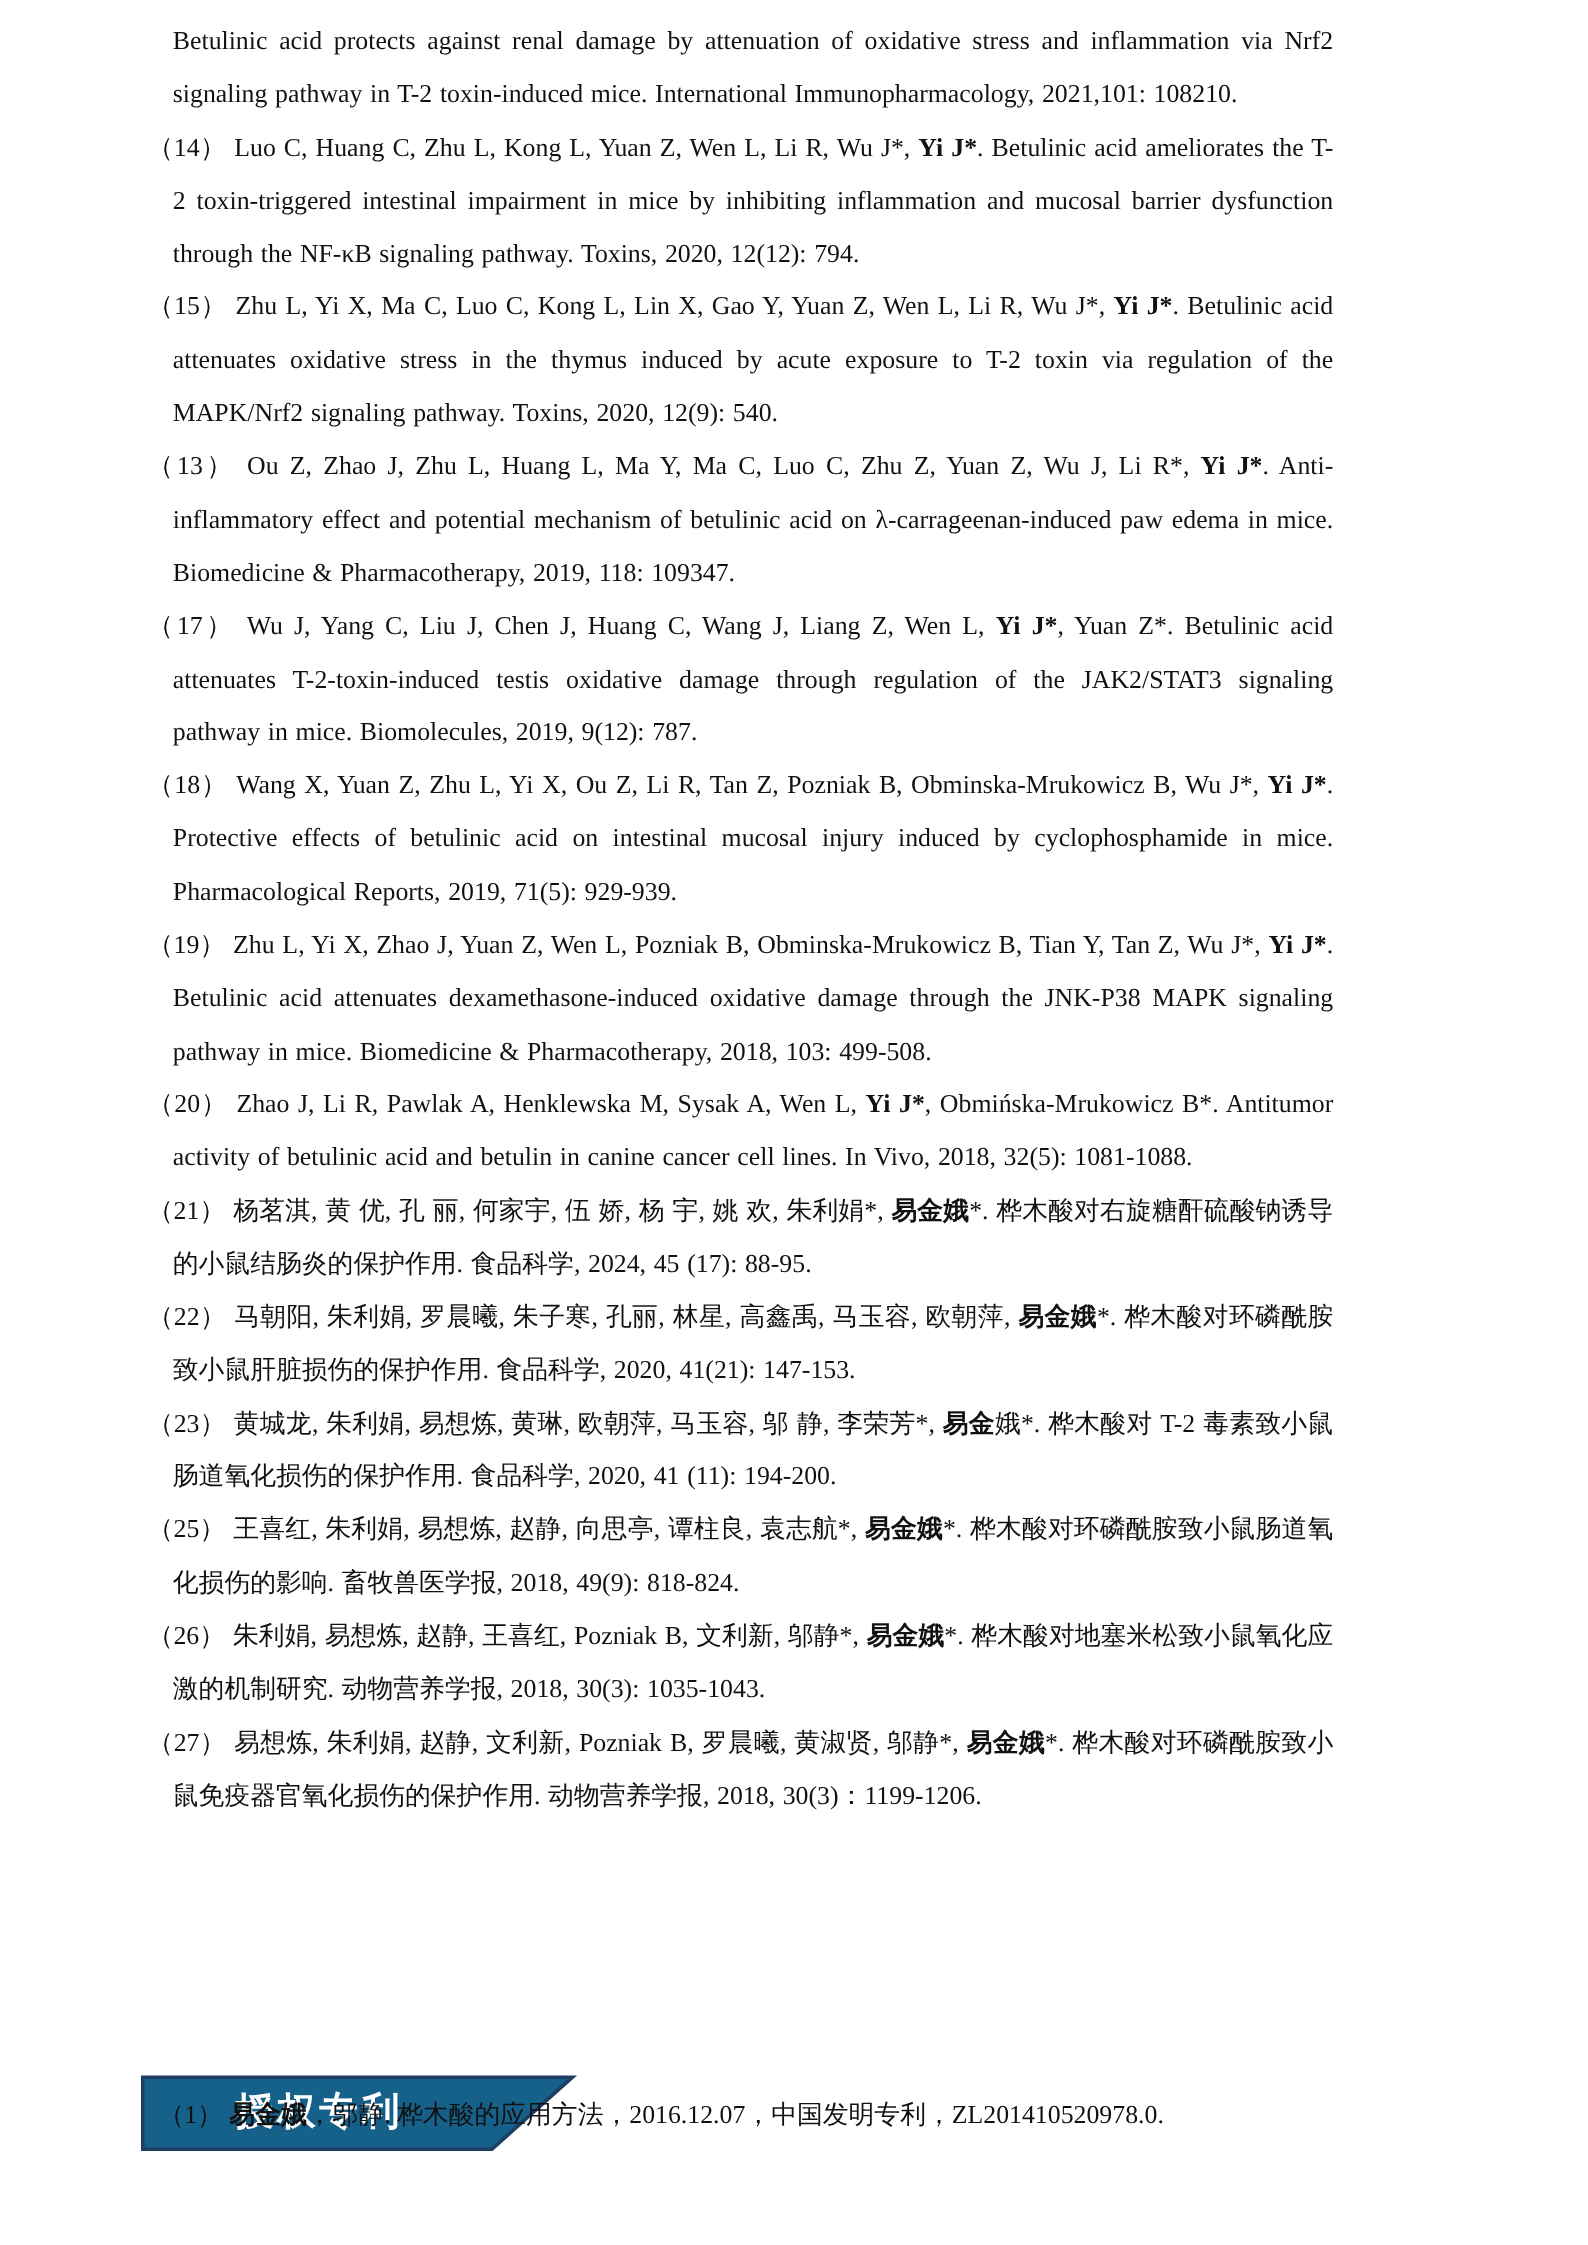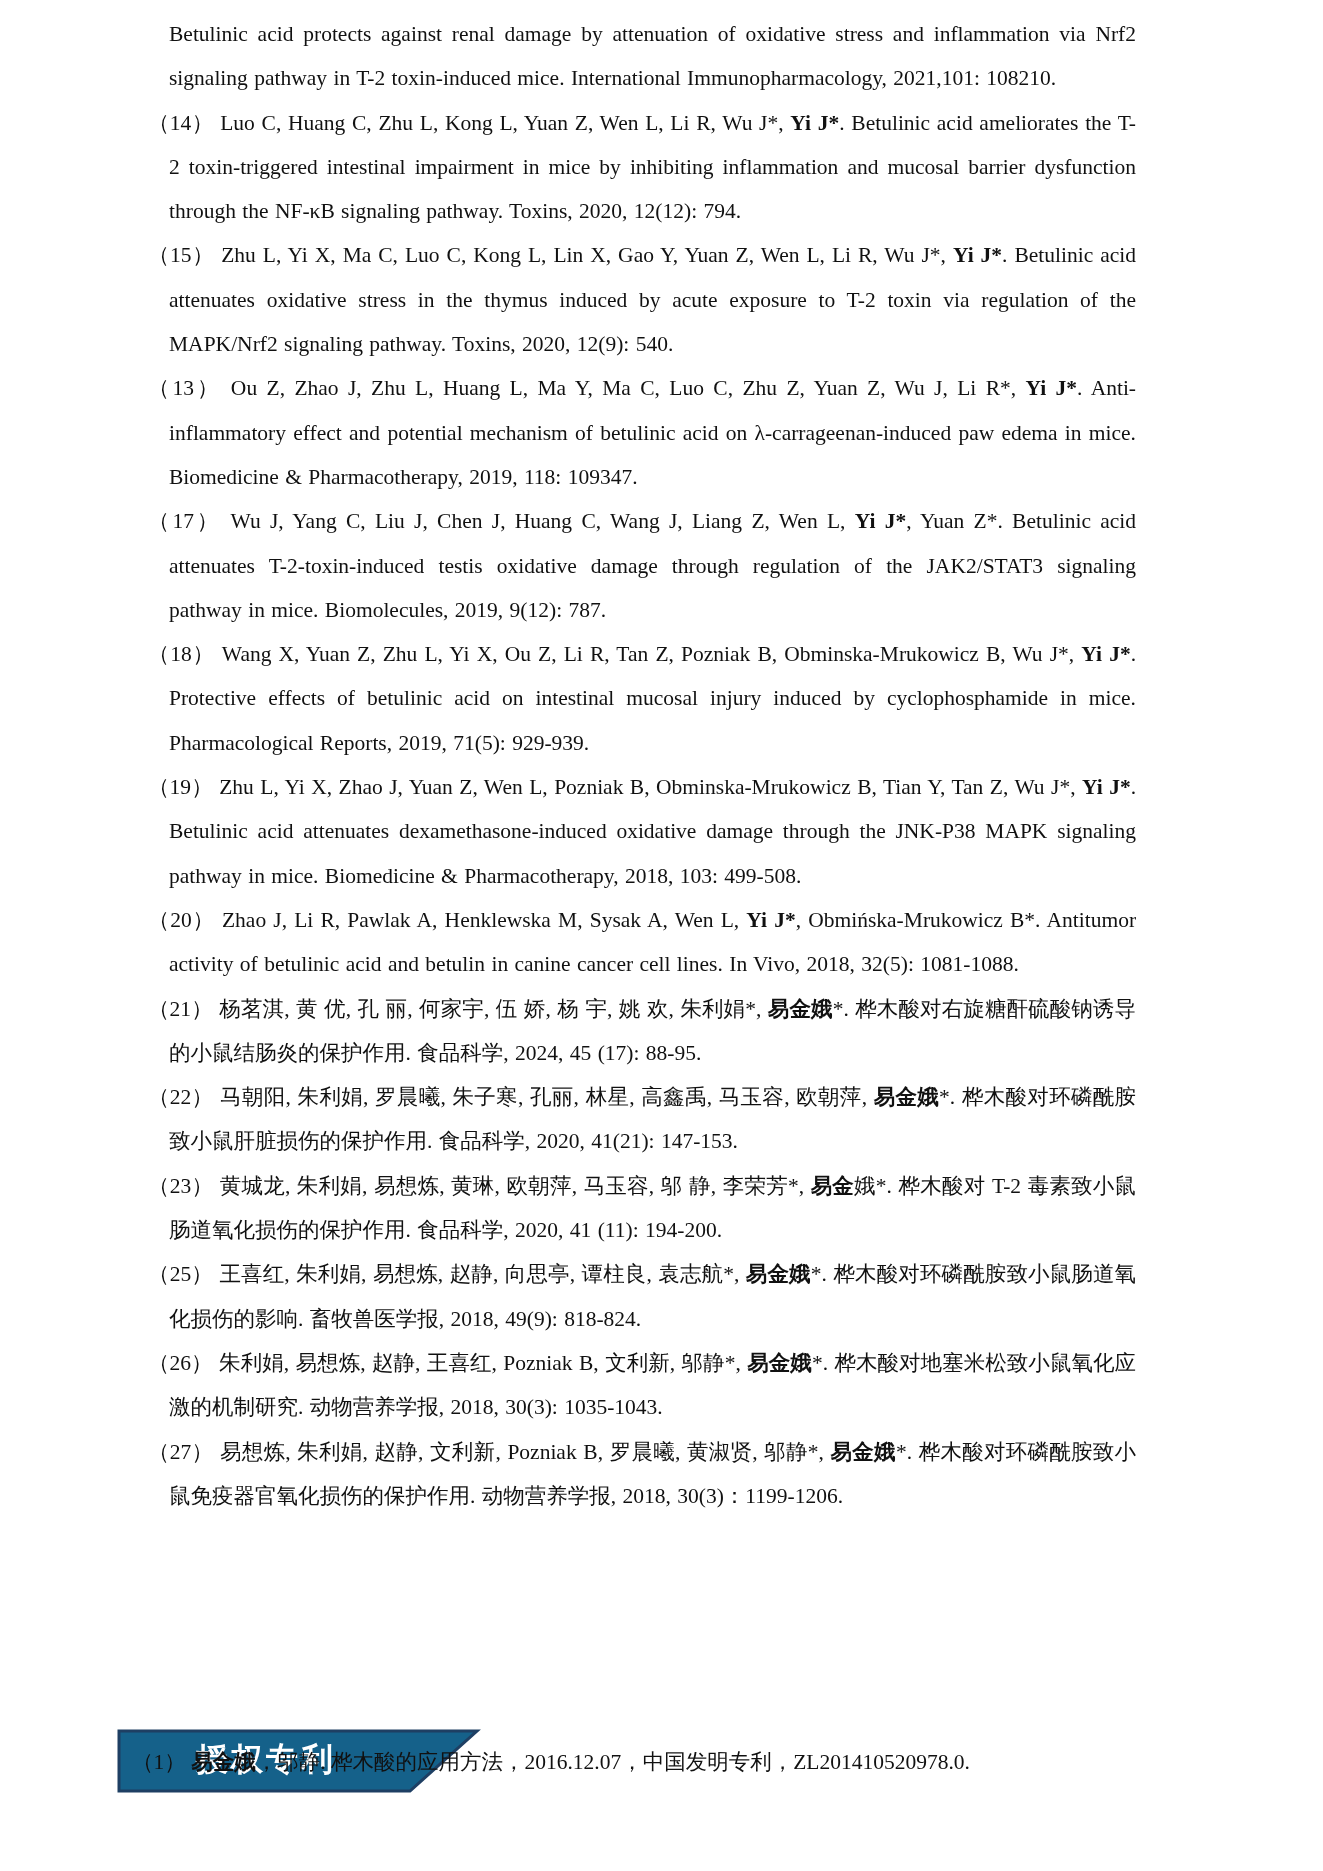--- a/index.html
+++ b/index.html
@@ -12,21 +12,21 @@
     font-family: "Liberation Serif", "DejaVu Serif", serif;
     color: #111111;
   }
   .page {
     position: absolute;
     inset: 0;
   }
   
   .pub-list {
     position: absolute;
-    left: 169px;
+    left: 144px;
     top: 12px;
     width: 967px;
   }
   .ref-item {
     font-size: 21.5px;
     line-height: 44.3px;
     text-align: justify;
     text-indent: -21px;
     word-spacing: 1px;
   }

